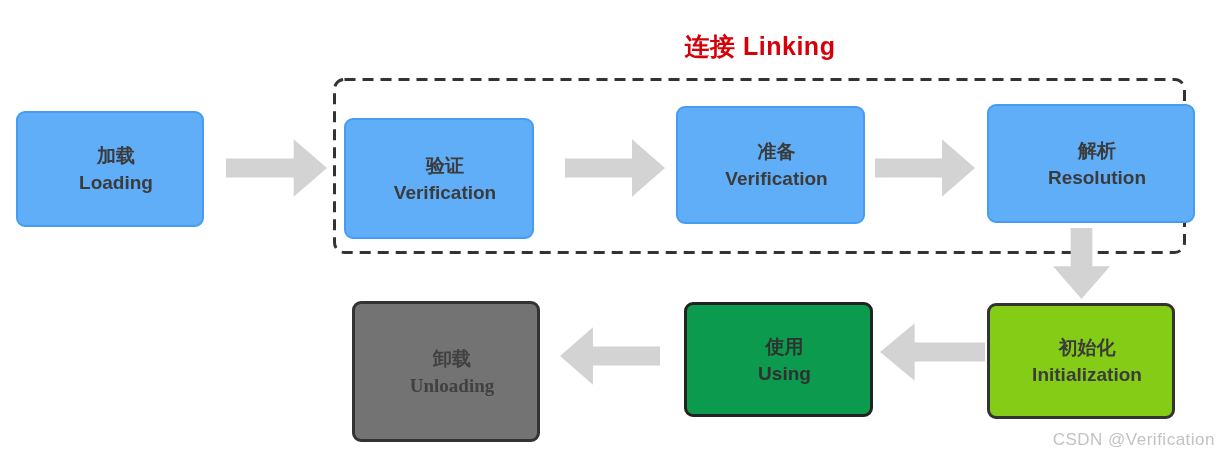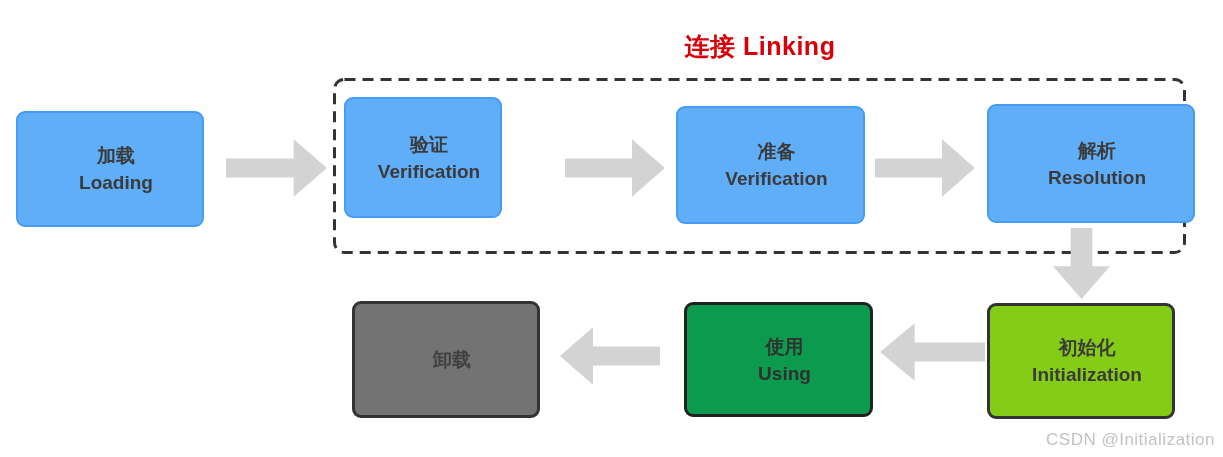--- a/index.html
+++ b/index.html
@@ -20,26 +20,26 @@
     position:absolute;
     border-style:solid;
     border-radius:9px;
     display:flex; flex-direction:column; align-items:center; justify-content:center;
     text-align:left;
     font-weight:bold; font-size:19px; line-height:27px;padding-left:12px;
   }
   .stage.thin  { border-width:2px; }
   .stage.thick { border-width:3px; }
   #stage-loading        { left:16px;  top:111px; width:188px; height:116px; }
-  #stage-verification   { left:344px; top:97px; width:158px; height:121px; }
+  #stage-verification   { left:344px; top:118px; width:190px; height:121px; }
   #stage-preparation    { left:676px; top:106px; width:189px; height:118px; }
   #stage-resolution     { left:987px; top:104px; width:208px; height:119px; }
   #stage-initialization { left:987px; top:303px; width:188px; height:116px; }
   #stage-using          { left:684px; top:302px; width:189px; height:115px; }
-  #stage-unloading      { left:352px; top:301px; width:188px; height:117px;font-family:Liberation Serif, serif; }
+  #stage-unloading      { left:352px; top:301px; width:188px; height:141px;font-family:Liberation Serif, serif; }
   .arrow { position:absolute; }
   .arrow-right { clip-path:polygon(0% 34%, 67% 34%, 67% 2%, 100% 50%, 67% 98%, 67% 66%, 0% 66%); }
   .arrow-left  { clip-path:polygon(100% 34%, 33% 34%, 33% 2%, 0% 50%, 33% 98%, 33% 66%, 100% 66%); }
   .arrow-down  { clip-path:polygon(31% 0%, 69% 0%, 69% 54%, 100% 54%, 50% 100%, 0% 54%, 31% 54%); }
   #arrow-1 { left:226px; top:138px; width:101px; height:60px; }
   #arrow-2 { left:565px; top:138px; width:100px; height:60px; }
   #arrow-3 { left:875px; top:138px; width:100px; height:60px; }
   #arrow-4 { left:1053px; top:228px; width:57px; height:71px; }
   #arrow-5 { left:880px; top:322px; width:105px; height:60px; }
   #arrow-6 { left:560px; top:326px; width:100px; height:60px; }
@@ -84,22 +84,23 @@
   <div>Initialization</div>
 </div>
 
 <div class="stage thick" id="stage-using" style="background-color: rgb(11, 154, 78); border-color: rgb(34, 34, 34); color: rgb(48, 48, 48);">
   <div>使用</div>
   <div>Using</div>
 </div>
 
 <div class="stage thick" id="stage-unloading" style="background-color: rgb(115, 115, 115); border-color: rgb(51, 51, 51); color: rgb(65, 65, 65);">
   <div>卸载</div>
+  <div>Unloading</div>
 </div>
 
 <div class="arrow arrow-right" id="arrow-1" style="background-color: rgb(211, 211, 211);"></div>
 <div class="arrow arrow-right" id="arrow-2" style="background-color: rgb(211, 211, 211);"></div>
 <div class="arrow arrow-right" id="arrow-3" style="background-color: rgb(211, 211, 211);"></div>
 <div class="arrow arrow-down" id="arrow-4" style="background-color: rgb(211, 211, 211);"></div>
 <div class="arrow arrow-left" id="arrow-5" style="background-color: rgb(211, 211, 211);"></div>
 <div class="arrow arrow-left" id="arrow-6" style="background-color: rgb(211, 211, 211);"></div>
 
-<div class="watermark" style="color: rgb(194, 194, 194);">CSDN @Initialization</div>
+<div class="watermark" style="color: rgb(194, 194, 194);">CSDN @Verification</div>
 
 </body></html>

